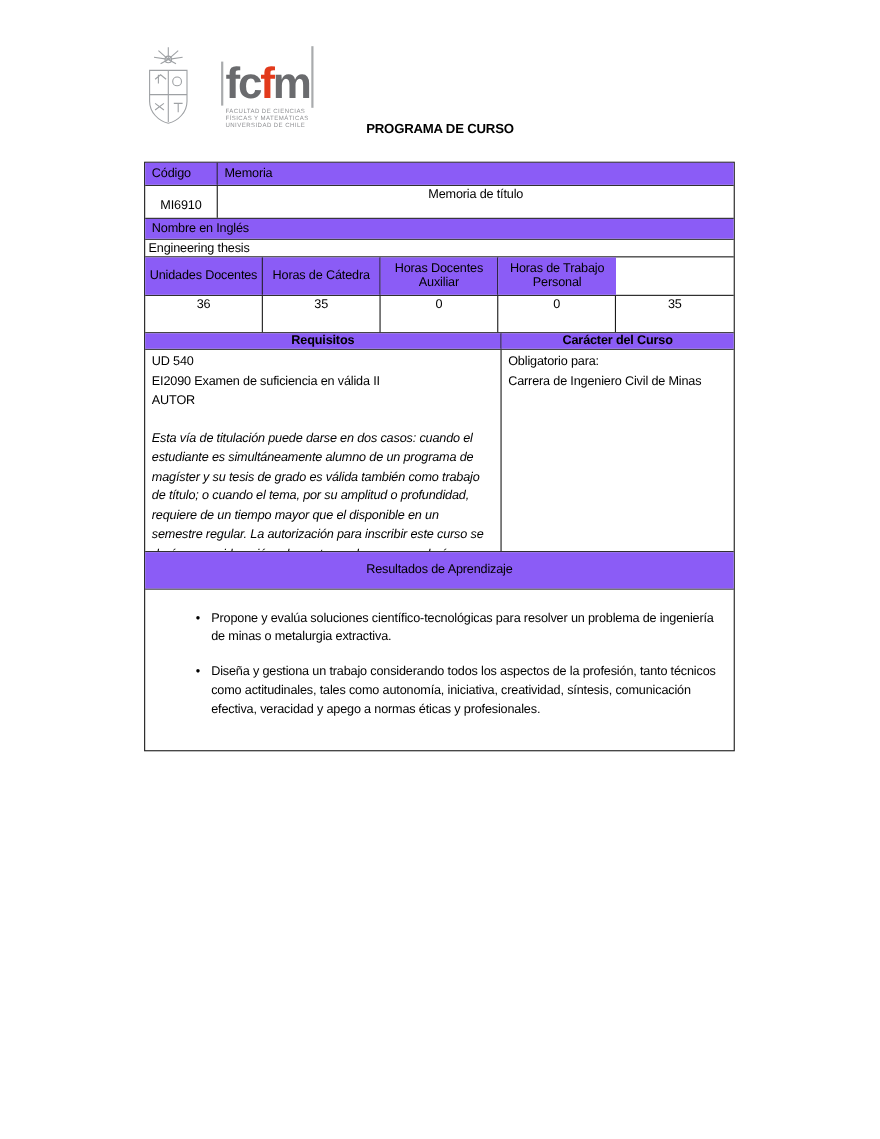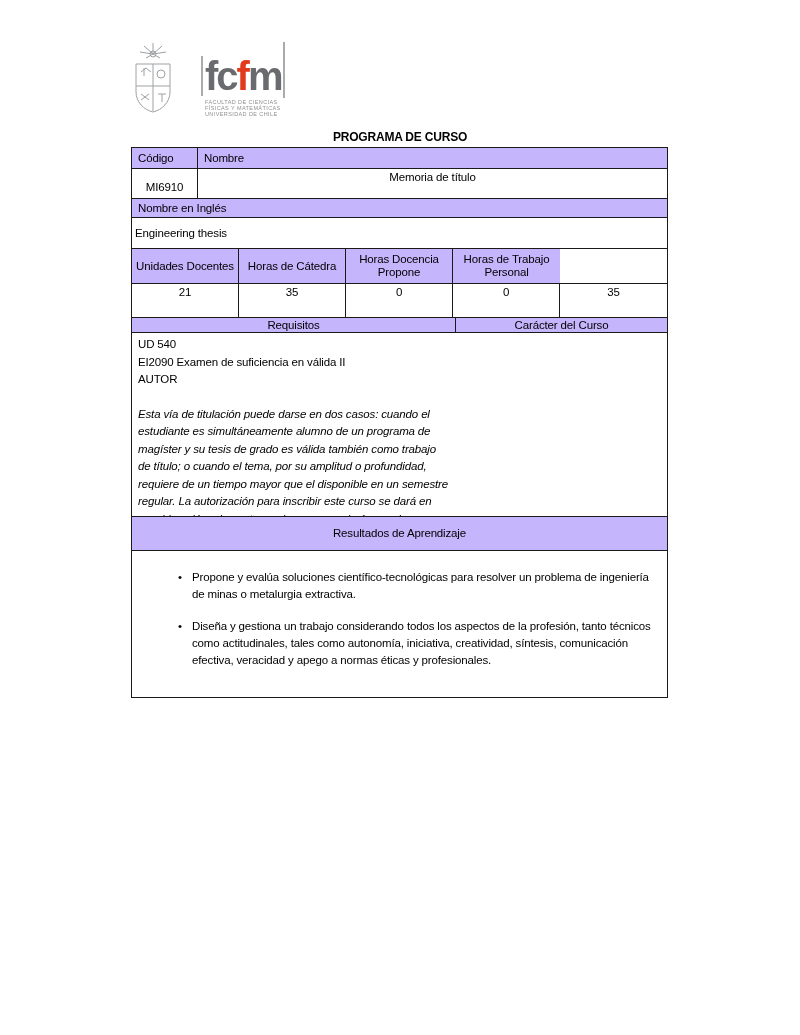--- a/index.html
+++ b/index.html
@@ -17,45 +17,45 @@
     color:#6a6b6e;display:inline-block;border-left:2px solid #a9abad;padding-left:2px;
   }
   .wordmark .accent{color:#e23a1c;}
   .wordmark-vline{position:absolute;right:-4px;top:0px;width:2px;height:56px;background:#a9abad;}
   .faculty-lines{margin-top:3px;padding-left:4px;}
   .faculty-lines div{
     font-size:5.5px;line-height:6px;letter-spacing:0.4px;color:#8f9093;white-space:nowrap;
   }
   
   .doc-title{
-    position:absolute;left:0;top:130px;width:800px;text-align:center;
+    position:absolute;left:0;top:110px;width:800px;text-align:center;
     font-size:12px;font-weight:bold;letter-spacing:-0.2px;
   }
   
   .tbl{
     position:absolute;left:131px;top:147px;width:537px;
     border:1px solid #1a1a1a;box-sizing:border-box;
     font-size:11.5px;letter-spacing:-0.15px;
   }
   .row{display:flex;border-bottom:1px solid #1a1a1a;box-sizing:border-box;}
   .row:last-child{border-bottom:none;}
   .cell{box-sizing:border-box;border-right:1px solid #1a1a1a;overflow:hidden;}
   .cell:last-child{border-right:none;}
-  .hdr{background:#c4b5fd;}
+  .hdr{background:#8b5cf6;}
   .vc{display:flex;align-items:center;}
   .cc{display:flex;align-items:center;justify-content:center;text-align:center;}
   .tc{text-align:center;}
   
   .r-codigo{height:21px;}
   .r-codeval{height:30px;}
   .r-ingles-h{height:19px;}
-  .r-ingles-v{height:31px;}
+  .r-ingles-v{height:16px;}
   .r-sct-h{height:35px;line-height:13px;}
   .r-sct-v{height:34px;}
-  .r-req-h{height:15px;line-height:13px;}
+  .r-req-h{height:15px;line-height:13px;font-weight:bold;}
   .r-req-v{height:184px;}
   .r-res-h{height:34px;line-height:15px;}
   .r-res-v{height:146px;}
   .w-codigo{width:66px;}
   .w-rest{flex:1;}
   .c5{width:20%;}
   .w-req{width:324px;}
   .pad-l{padding-left:6px;}
   .content-cell{padding:3px 8px 0 6px;line-height:17.5px;}
   .nota{font-style:italic;margin-top:17px;line-height:17.5px;}
@@ -100,61 +100,65 @@
     </div>
   </div>
 </div>
 
 <div class="doc-title">PROGRAMA DE CURSO</div>
 
 <div class="tbl">
 
   <div class="row r-codigo">
     <div class="cell hdr vc pad-l w-codigo">Código</div>
-    <div class="cell hdr vc pad-l w-rest">Nombre</div>
+    <div class="cell hdr vc pad-l w-rest">Memoria</div>
   </div>
 
   <div class="row r-codeval">
     <div class="cell tc w-codigo" style="padding-top:12px;">MI6910</div>
     <div class="cell tc w-rest" style="padding-top:2px;">Memoria de título</div>
   </div>
 
   <div class="row r-ingles-h">
     <div class="cell hdr vc pad-l w-rest">Nombre en Inglés</div>
   </div>
   <div class="row r-ingles-v">
     <div class="cell vc w-rest" style="padding-left:3px;">Engineering thesis</div>
   </div>
 
   <div class="row r-sct-h">
     <div class="cell hdr cc c5">Unidades Docentes</div>
     <div class="cell hdr cc c5">Horas de Cátedra</div>
-    <div class="cell hdr cc c5">Horas Docencia Propone</div>
+    <div class="cell hdr cc c5">Horas Docentes Auxiliar</div>
     <div class="cell hdr cc c5">Horas de Trabajo Personal</div>
   </div>
 
   <div class="row r-sct-v">
-    <div class="cell tc c5" style="padding-top:2px;">21</div>
+    <div class="cell tc c5" style="padding-top:2px;">36</div>
     <div class="cell tc c5" style="padding-top:2px;">35</div>
     <div class="cell tc c5" style="padding-top:2px;">0</div>
     <div class="cell tc c5" style="padding-top:2px;">0</div>
     <div class="cell tc c5" style="padding-top:2px;">35</div>
   </div>
 
   <div class="row r-req-h">
     <div class="cell hdr cc w-req">Requisitos</div>
     <div class="cell hdr cc w-rest">Carácter del Curso</div>
   </div>
 
   <div class="row r-req-v">
     <div class="cell content-cell w-req">
       <div>UD 540</div>
       <div>EI2090 Examen de suficiencia en válida II</div>
       <div>AUTOR</div>
       <div class="nota">Esta vía de titulación puede darse en dos casos: cuando el estudiante es simultáneamente alumno de un programa de magíster y su tesis de grado es válida también como trabajo de título; o cuando el tema, por su amplitud o profundidad, requiere de un tiempo mayor que el disponible en un semestre regular. La autorización para inscribir este curso se dará en consideración a las notas en la carrera y al número de cursos reprobados, entre otros criterios.</div>
+    </div>
+    <div class="cell content-cell w-rest">
+      <div>Obligatorio para:</div>
+      <div>Carrera de Ingeniero Civil de Minas</div>
     </div>
   </div>
 
   <div class="row r-res-h">
     <div class="cell hdr cc w-rest">Resultados de Aprendizaje</div>
   </div>
 
   <div class="row r-res-v">
     <div class="cell res-cell w-rest">
       <div class="bullet-item">

